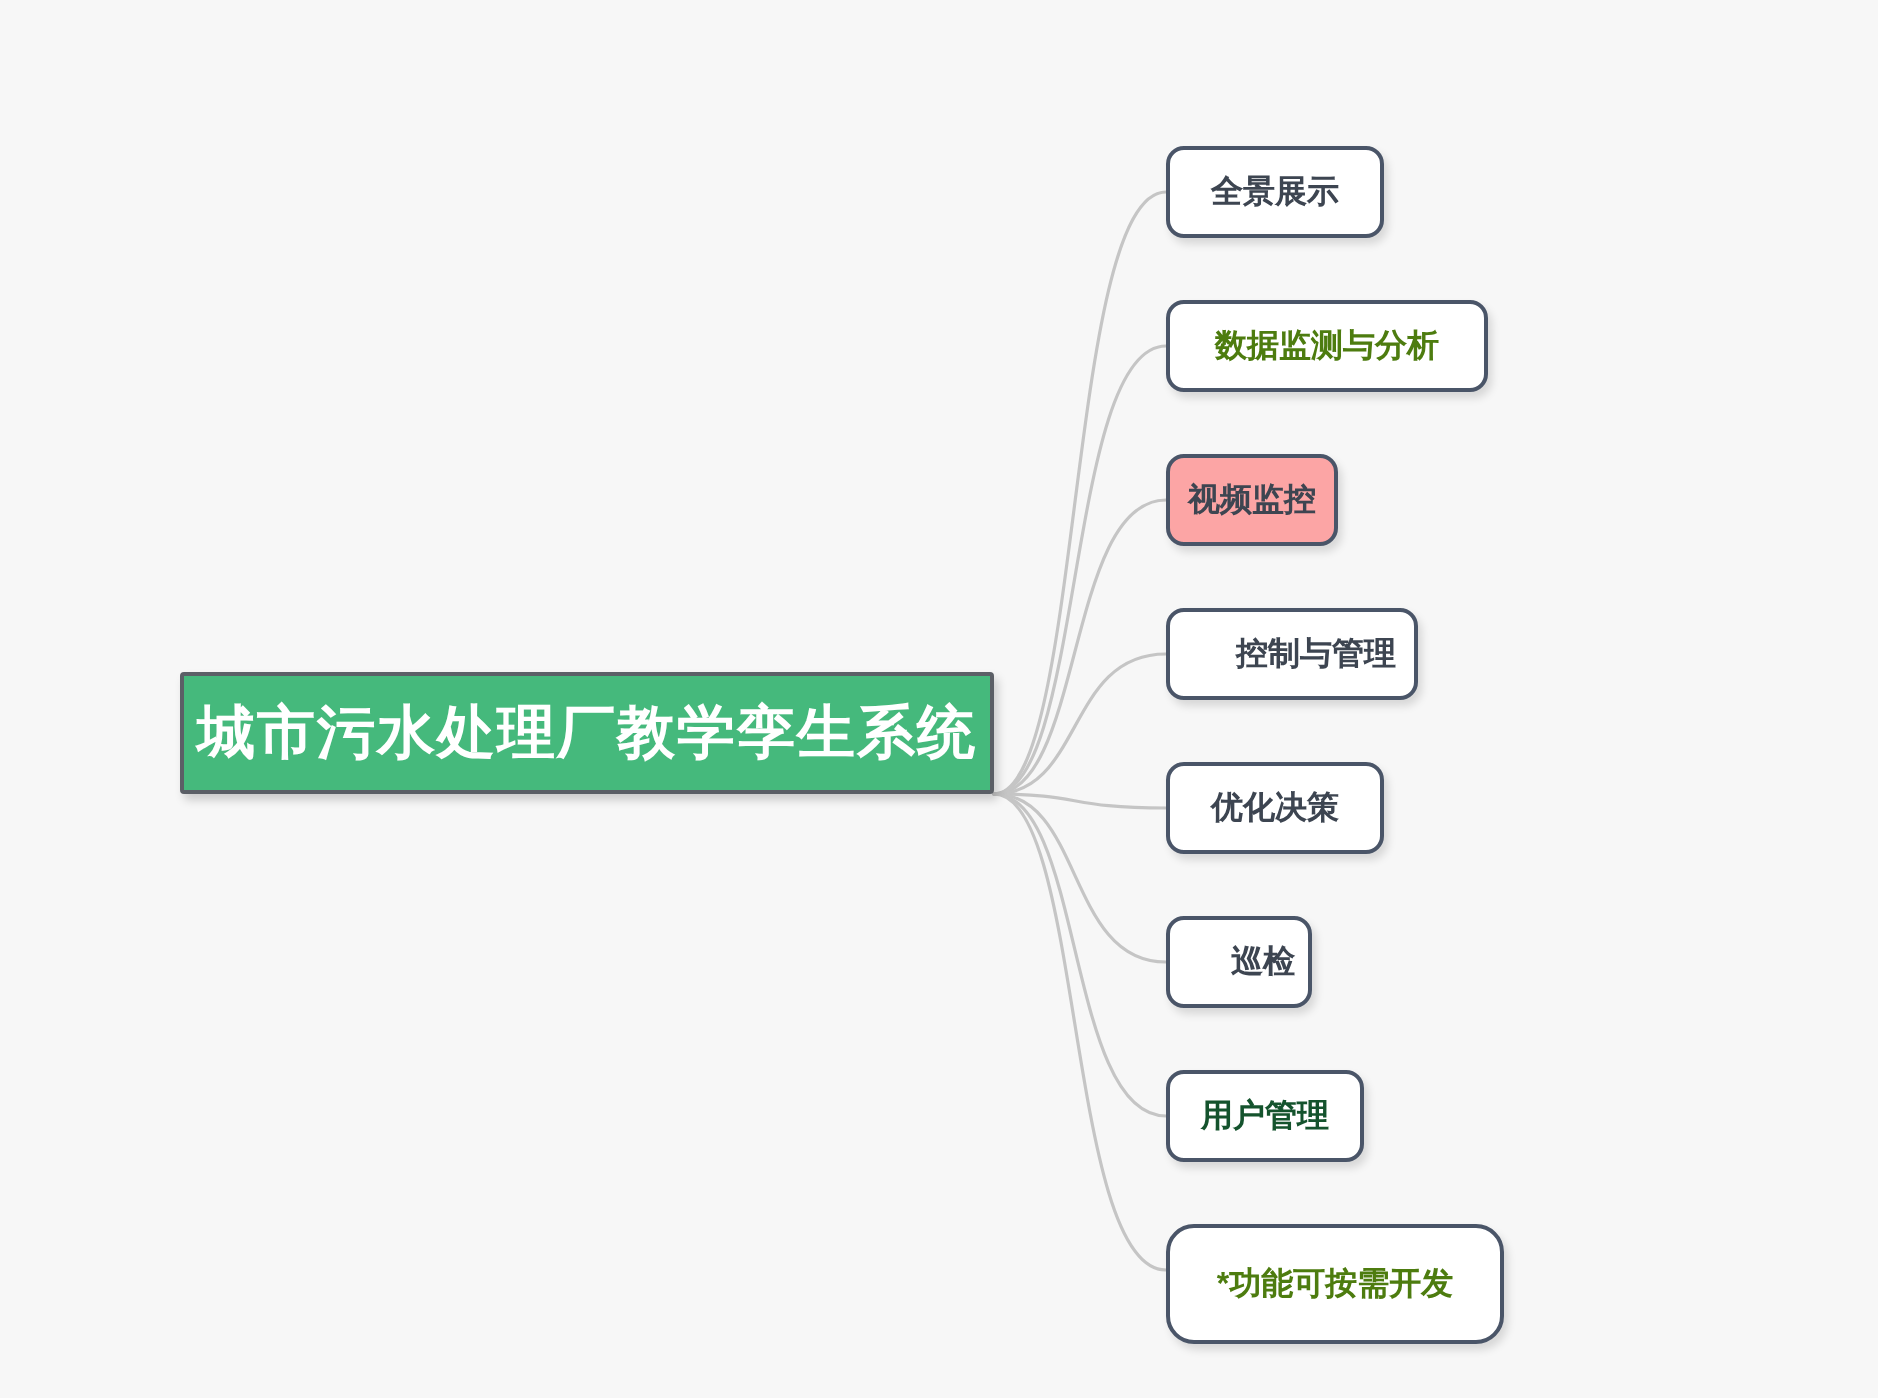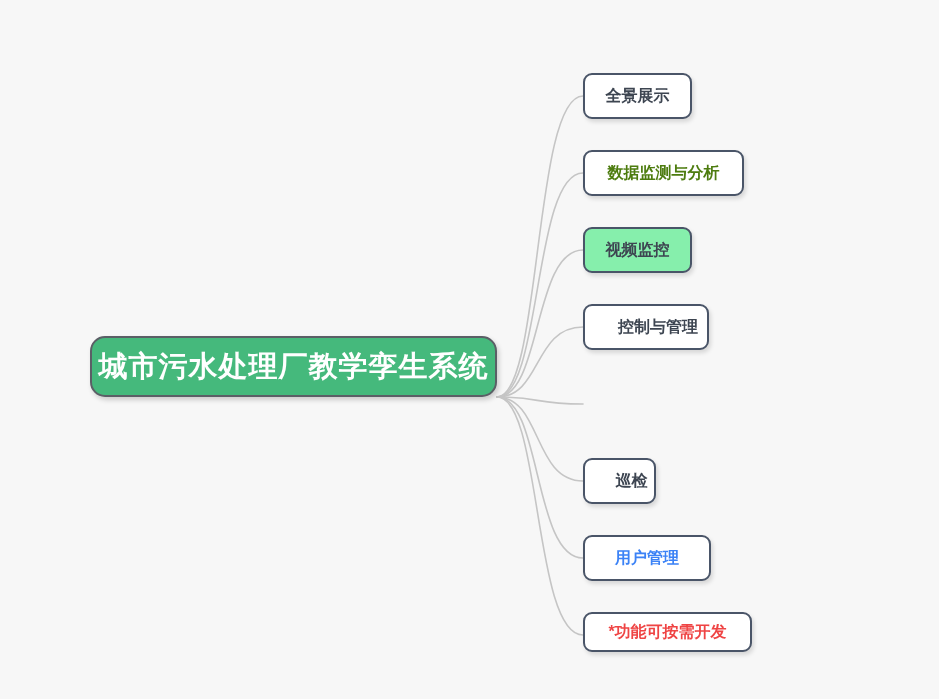--- a/index.html
+++ b/index.html
@@ -31,21 +31,21 @@
     position: absolute;
     box-sizing: border-box;
     display: flex;
     align-items: center;
     justify-content: center;
     white-space: nowrap;
   }
   .node-root {
     background: #45b97c;
     border: 2px solid #5b5f66;
-    border-radius: 15px;
+    border-radius: 2px;
     color: #ffffff;
     font-size: 29px;
     font-weight: bold;
     letter-spacing: 1px;
     box-shadow: 2px 3px 5px rgba(0,0,0,0.18);
   }
   .node-child {
     background: #ffffff;
     border: 2px solid #4a5568;
     border-radius: 9px;
@@ -77,29 +77,32 @@
   <div class="node node-root" id="root-node" style="left: 90px; top: 336px; width: 407px; height: 61px; background: rgb(69, 185, 124); border-color: rgb(91, 95, 102); color: rgb(255, 255, 255);">
     <span class="node-label">城市污水处理厂教学孪生系统</span>
   </div>
 
   <div class="node node-child" style="left: 583px; top: 73px; width: 109px; height: 46px; background: rgb(255, 255, 255); border-color: rgb(74, 85, 104); color: rgb(61, 69, 81);">
     <span class="node-label">全景展示</span>
   </div>
   <div class="node node-child" style="left: 583px; top: 150px; width: 161px; height: 46px; background: rgb(255, 255, 255); border-color: rgb(74, 85, 104); color: #4d7c0f;">
     <span class="node-label">数据监测与分析</span>
   </div>
-  <div class="node node-child" style="left: 583px; top: 227px; width: 109px; height: 46px; background: #86efac; border-color: rgb(74, 85, 104); color: rgb(61, 69, 81);">
+  <div class="node node-child" style="left: 583px; top: 227px; width: 86px; height: 46px; background: #fca5a5; border-color: rgb(74, 85, 104); color: rgb(61, 69, 81);">
     <span class="node-label">视频监控</span>
   </div>
   <div class="node node-child" style="left: 583px; top: 304px; width: 126px; height: 46px; background: rgb(255, 255, 255); border-color: rgb(74, 85, 104); color: rgb(61, 69, 81); padding-left: 24px;">
     <span class="node-label">控制与管理</span>
   </div>
+  <div class="node node-child" style="left: 583px; top: 381px; width: 109px; height: 46px; background: rgb(255, 255, 255); border-color: rgb(74, 85, 104); color: rgb(61, 69, 81);">
+    <span class="node-label">优化决策</span>
+  </div>
   <div class="node node-child" style="left: 583px; top: 458px; width: 73px; height: 46px; background: rgb(255, 255, 255); border-color: rgb(74, 85, 104); color: rgb(61, 69, 81); padding-left: 24px;">
     <span class="node-label">巡检</span>
   </div>
-  <div class="node node-child" style="left: 583px; top: 535px; width: 128px; height: 46px; background: rgb(255, 255, 255); border-color: rgb(74, 85, 104); color: #3b82f6;">
+  <div class="node node-child" style="left: 583px; top: 535px; width: 99px; height: 46px; background: rgb(255, 255, 255); border-color: rgb(74, 85, 104); color: #14532d;">
     <span class="node-label">用户管理</span>
   </div>
-  <div class="node node-child" style="left: 583px; top: 612px; width: 169px; height: 40px; background: rgb(255, 255, 255); border-color: rgb(74, 85, 104); color: #ef4444;">
+  <div class="node node-child" style="left: 583px; top: 612px; width: 169px; height: 60px; background: rgb(255, 255, 255); border-color: rgb(74, 85, 104); color: #4d7c0f; border-radius: 14px;">
     <span class="node-label">*功能可按需开发</span>
   </div>
 
 </div>
 
 </body></html>

